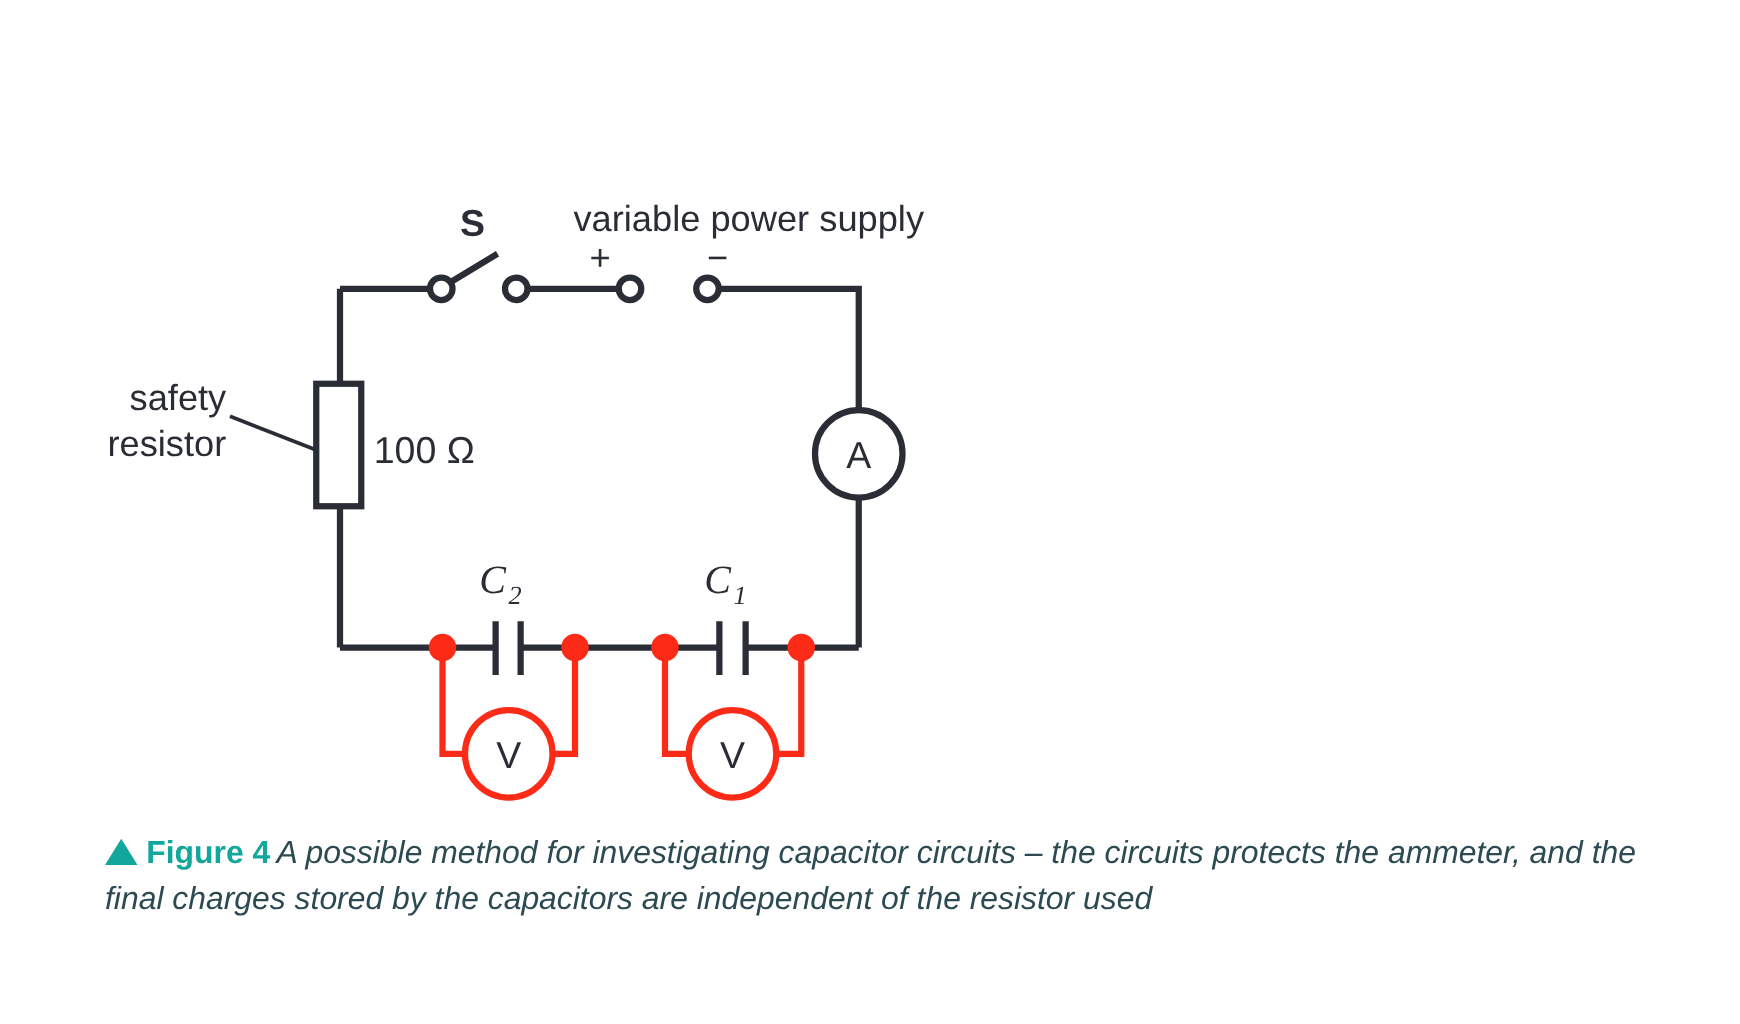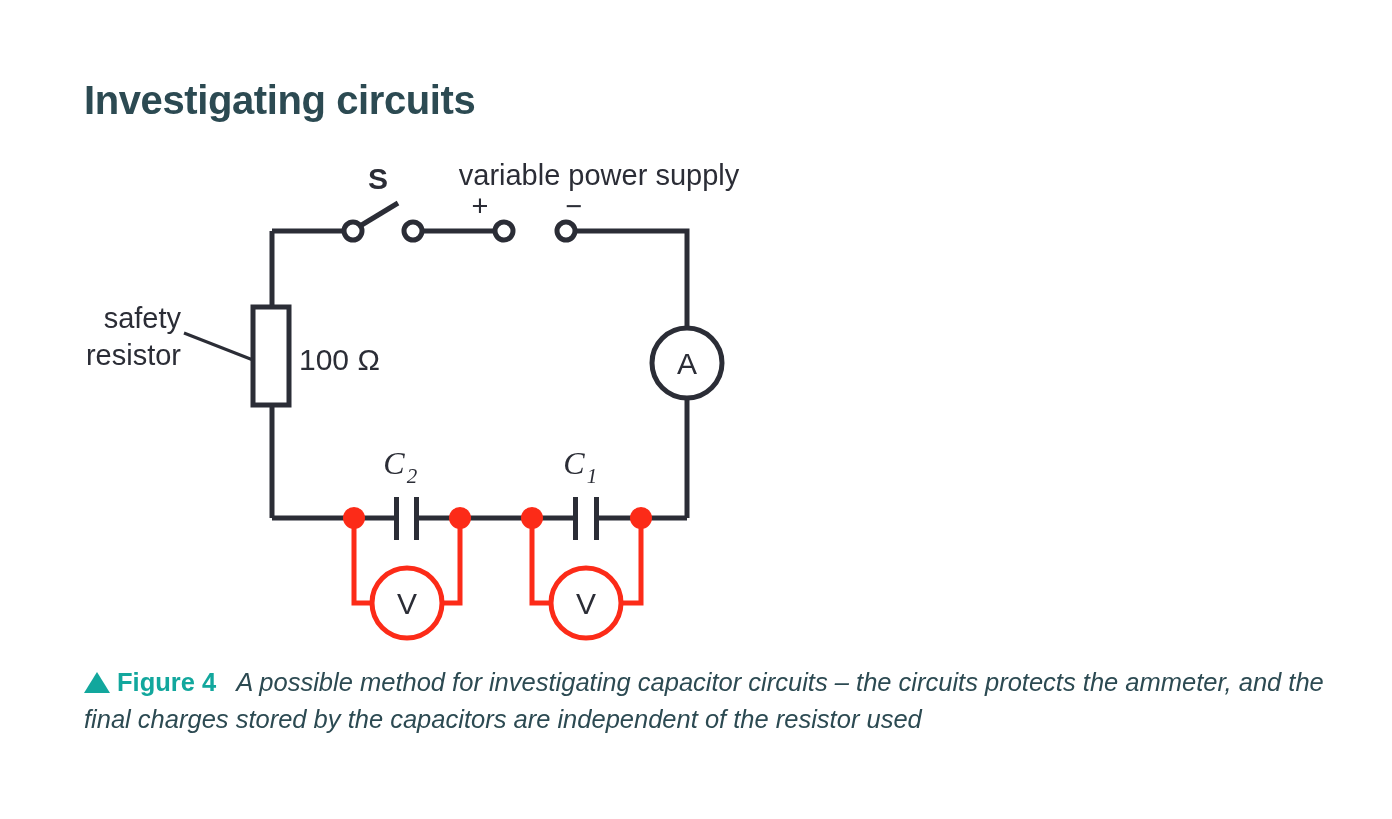--- a/index.html
+++ b/index.html
@@ -51,31 +51,30 @@
     border-left: 13px solid transparent;
     border-right: 13px solid transparent;
     border-bottom: 21px solid #12a79d;
     vertical-align: -2px;
     margin-right: 7px;
   }
   #caption .cap-fig {
     font-style: normal;
     font-weight: bold;
     color: #12a79d;
-    margin-right: 20px;
+    margin-right: 5px;
   }
   .svg-text { font-family: "Liberation Sans", sans-serif; fill: #2b2d36; }
   .svg-text-serif { font-family: "Liberation Serif", serif; font-style: italic; fill: #2b2d36; }
 </style>
 </head>
 <body>
 
 <div id="page">
 
-  <h1 id="page-title">Investigating circuits</h1>
 
   <svg id="figure-svg" width="1392" height="540" viewBox="0 0 1392 540">
 
     <g stroke="#2b2d36" stroke-width="5" fill="none" stroke-linecap="butt">
 
       <path d="M 272 111 L 350 111"></path>
 
       <path d="M 360 106 L 398 83"></path>
 
       <path d="M 421 111 L 496 111"></path>

